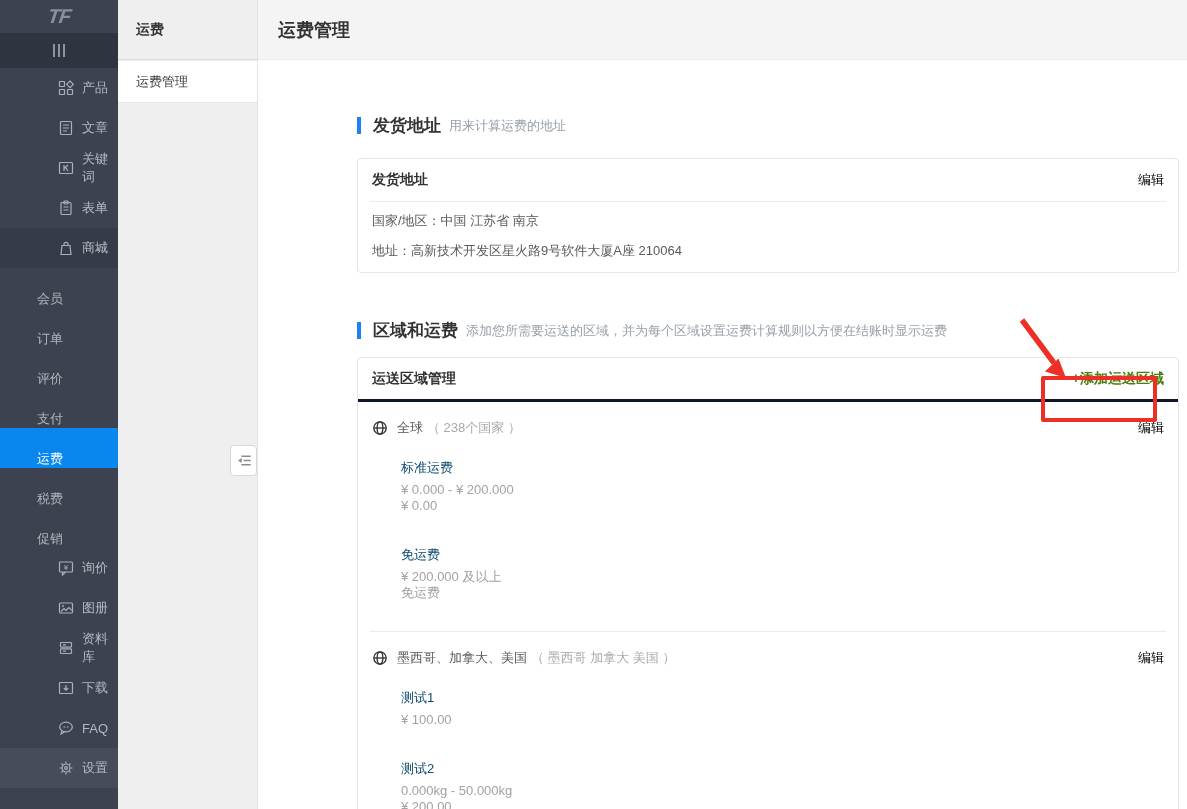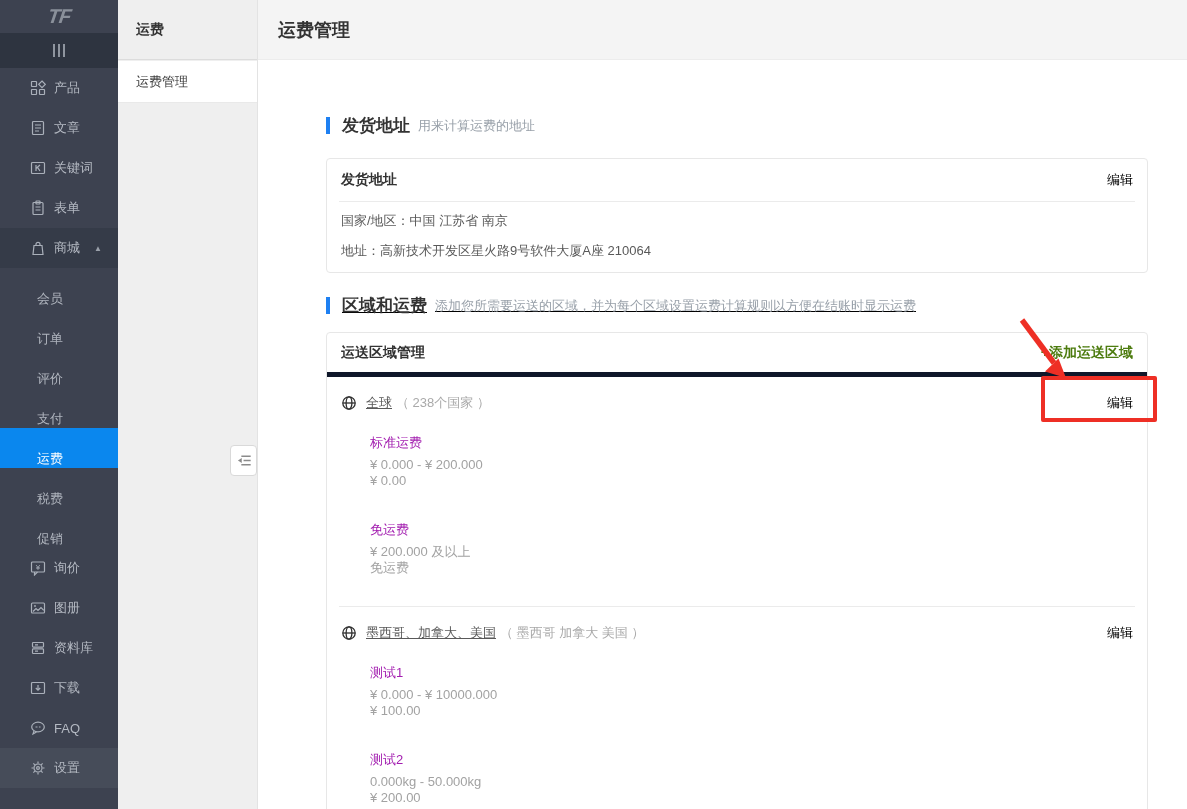--- a/index.html
+++ b/index.html
@@ -7,74 +7,74 @@
   body { font-family:"Liberation Sans","DejaVu Sans",sans-serif; background:#fff; }
   #app { position:relative; width:1187px; height:809px; overflow:hidden; background:#fff; }
 
   
   .sidebar { position:absolute; left:0; top:0; width:118px; height:809px; background:#3d4250; color:#b4b9c2; }
   .logo-row { height:33px; display:flex; align-items:center; justify-content:center; background:#3d4250; }
   .logo { font-style:italic; font-weight:bold; font-size:20px; letter-spacing:-1px; color:#8a909a; transform:skewX(-8deg); }
   .hamburger-row { height:35px; display:flex; align-items:center; justify-content:center; background:#2e3440; cursor:pointer; }
   .vbars { display:flex; gap:3px; }
   .vbars i { display:block; width:2px; height:13px; background:#8f959f; }
-  .nav-item { height:40px; display:flex; align-items:center; padding-left:30px; font-size:13px; cursor:pointer; position:relative; }
+  .nav-item { height:40px; display:flex; align-items:center; padding-left:58px; font-size:13px; cursor:pointer; position:relative; }
   .nav-item .nicon { width:16px; height:16px; margin-right:8px; flex:0 0 16px; color:#aab0ba; }
   .nav-item.parent-open { background:#353b48; }
   .nav-item .caret { position:absolute; right:16px; font-size:8px; color:#9aa0aa; }
   .nav-sub { height:40px; display:flex; align-items:flex-end; padding-left:37px; font-size:13px; color:#b0b5be; cursor:pointer; }
   .nav-sub.selected { background:#0a87ee; color:#fff; }
   .nav-item.settings { background:#464c59; }
   svg { display:block; }
 
   
   .subnav { position:absolute; left:118px; top:0; width:140px; height:809px; background:#efefef; border-right:1px solid #e3e3e3; }
   .subnav-header { height:60px; display:flex; align-items:center; padding-left:18px; font-size:14px; font-weight:bold; color:#333; border-bottom:1px solid #dcdcdc; }
   .subnav-item { height:42px; display:flex; align-items:center; padding-left:18px; font-size:13px; color:#3c3c3c; background:#fff; border-bottom:1px solid #e9e9e9; cursor:pointer; margin-top:1px; }
 
   
   .collapse-btn { position:absolute; left:230px; top:445px; width:27px; height:31px; background:#fff; border:1px solid #d9d9d9; border-radius:4px; display:flex; align-items:center; justify-content:center; cursor:pointer; z-index:3; }
 
   
   .main-top { position:absolute; left:258px; top:0; width:929px; height:60px; background:#f4f4f4; border-bottom:1px solid #ececec; display:flex; align-items:center; padding-left:20px; }
   .main-title { font-size:18px; color:#333; }
-  .content { position:absolute; left:258px; top:60px; width:929px; height:749px; background:#fff; overflow:hidden; }
+  .content { position:absolute; left:258px; top:60px; width:929px; height:749px; background:#fff; overflow:hidden;padding-left:31px; }
   .inner { margin-left:68px; width:822px; }
 
   .section-head { display:flex; align-items:center; height:24px; }
   .section-head .bluebar { width:4px; height:17px; background:#1e80f2; margin-right:12px; }
   .section-head .stitle { font-size:17px; font-weight:bold; color:#333; margin-right:8px; }
   .section-head .ssub { font-size:13px; color:#98a0a9; padding-top:2px; }
   .sec1 { margin-top:53px; }
-  .sec2 { margin-top:20px;text-decoration:underline; }
+  .sec2 { margin-top:45px; }
 
   .card { border:1px solid #e7e7e7; border-radius:4px; background:#fff; }
   .card1 { margin-top:21px; }
   .card2 { margin-top:15px; }
   .card-head { height:42px; display:flex; align-items:center; padding:0 14px; font-size:14px; font-weight:bold; color:#333; }
   .card1 .card-head { border-bottom:none; }
   .card1 .divider-inset { height:0; border-bottom:1px solid #ebebeb; margin:0 12px; }
-  .card2 .card-head { height:44px; border-bottom:5px solid #0f172a; }
+  .card2 .card-head { height:44px; border-bottom:3px solid #0f172a; }
   .spacer { flex:1; }
   .link-edit { font-size:13px; font-weight:normal; color:#000000; cursor:pointer; }
   .add-btn { font-size:14px; font-weight:bold; color:#4d7c0f; cursor:pointer; background:none; border:none; font-family:inherit; }
 
   .addr-body { padding:4px 14px 6px; }
   .addr-row { font-size:13px; color:#595959; line-height:30px; }
 
   .region { padding:16px 14px 30px; }
   .region + .region { border-top:1px solid #ebebeb; margin:0 12px; padding-left:2px; padding-right:2px; }
   .region-head { display:flex; align-items:center; height:20px; }
   .region-head .gicon { width:16px; height:16px; margin-right:9px; color:#2f2f2f; }
-  .region-name { font-size:13px; color:#595959;text-decoration:underline; }
+  .region-name { font-size:13px; color:#595959; }
   .region-countries { font-size:13px; color:#a9a9a9; margin-left:4px; }
   .rate-group { margin-left:29px; }
   .rg-first { margin-top:22px; }
   .rg-next { margin-top:33px; }
-  .rate-name { font-size:13px; color:#a21caf; line-height:16px; }
+  .rate-name { font-size:13px; color:#0c4a6e; line-height:16px; }
   .rate-vals { display:flex; margin-top:6px; line-height:16px;flex-direction:column; }
   .rate-range { width:291px; font-size:13px; color:#a2a2a2; }
   .rate-price { font-size:13px; color:#a2a2a2; }
 
   
   .anno-box { position:absolute; left:1041px; top:376px; width:116px; height:46px; border:4px solid #ee2f25; border-radius:2px; z-index:6; pointer-events:none; }
   .anno-arrow { position:absolute; left:1000px; top:312px; z-index:6; pointer-events:none; }
 </style>
 </head>
 <body>
@@ -328,21 +328,20 @@
               </svg>
               </span>
             <span class="region-name">墨西哥、加拿大、美国</span>
             <span class="region-countries">（ 墨西哥 加拿大 美国 ）</span>
             <span class="spacer"></span>
             <a class="link-edit">编辑</a>
           </div>
           <div class="rate-group rg-first">
             <div class="rate-name">测试1</div>
             <div class="rate-vals">
-              <span class="rate-range">¥ 0.000 -  ¥ 10000.000</span>
               <span class="rate-price">¥ 100.00</span>
             </div>
           </div>
           <div class="rate-group rg-next">
             <div class="rate-name">测试2</div>
             <div class="rate-vals">
               <span class="rate-range">0.000kg - 50.000kg</span>
               <span class="rate-price">¥ 200.00</span>
             </div>
           </div>

